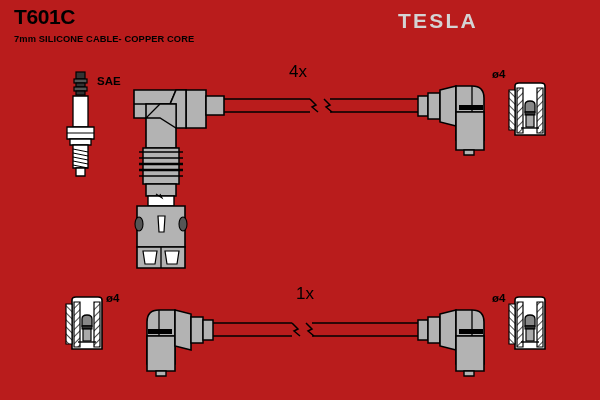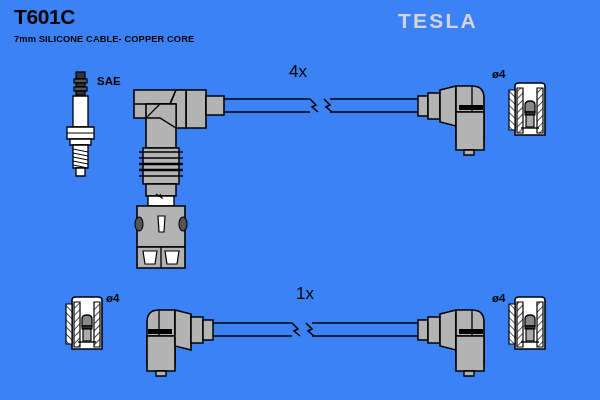--- a/index.html
+++ b/index.html
@@ -7,21 +7,21 @@
     padding: 0;
     background: #ffffff;
   }
   body {
     font-family: "Liberation Sans", sans-serif;
   }
   #sheet {
     position: relative;
     width: 600px;
     height: 400px;
-    background: #3b82f6;
+    background: #b91c1c;
     overflow: hidden;
   }
   #sheet svg {
     position: absolute;
     left: 0;
     top: 0;
   }
   .txt-title {
     font-family: "Liberation Sans", sans-serif;
     font-weight: bold;

